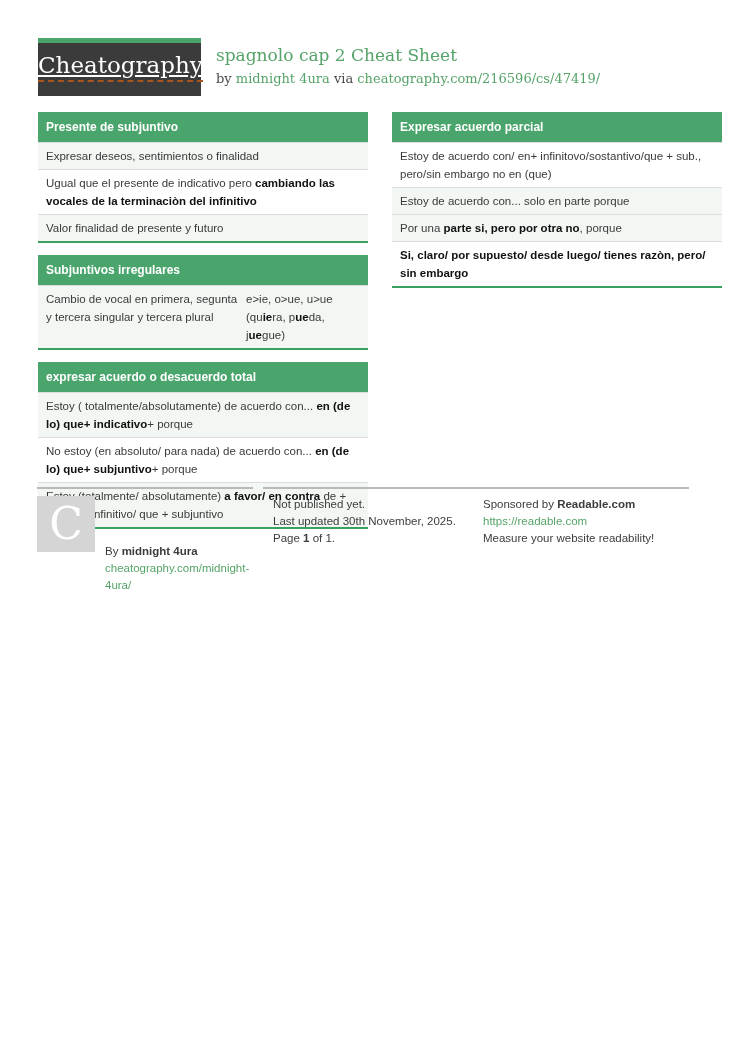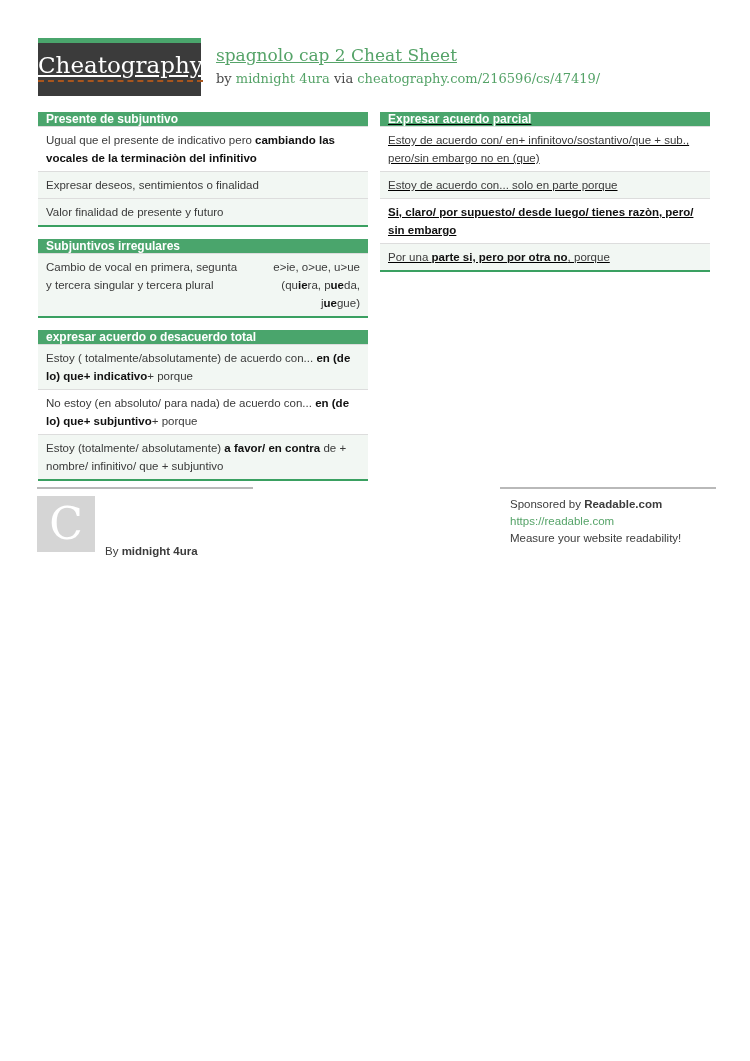--- a/index.html
+++ b/index.html
@@ -5,45 +5,45 @@
   html,body{margin:0;padding:0;background:#fff;}
   .page{position:relative;width:750px;height:1061px;background:#ffffff;overflow:hidden;
         font-family:"Liberation Sans",sans-serif;}
   
   .logo{position:absolute;left:38px;top:38px;width:163px;height:58px;background:#3b3b3b;
         border-top:5px solid #4aa56c;box-sizing:border-box;text-align:center;}
   .logo-text{display:inline-block;margin-top:11px;color:#ffffff;font-family:"DejaVu Serif",serif;
         font-size:23px;line-height:1;text-decoration:underline;border-bottom:2px dashed #a9551d;
         padding-bottom:3px;}
   .titleblock{position:absolute;left:216px;top:45px;font-family:"DejaVu Serif",serif;}
-  .sheet-title{color:#55a368;font-size:17px;line-height:20px;font-weight:normal;margin:0;text-decoration:underline;}
+  .sheet-title{color:#55a368;font-size:17px;line-height:20px;font-weight:normal;margin:0;}
   .byline{color:#4a4a4a;font-size:13px;line-height:19px;margin-top:4px;}
   .byline a{color:#55a368;text-decoration:none;}
   
   .col{position:absolute;top:112px;width:330px;}
   .col-left{left:38px;}
-  .col-right{left:380px;text-decoration:underline;}
+  .col-right{left:392px;}
   
   .cbox{margin-bottom:12px;border-bottom:2px solid #3aa061;}
   .cbox-header{background:#4aa56c;color:#ffffff;font-weight:bold;font-size:12px;
-        line-height:14px;padding:0 8px;}
+        line-height:14px;padding:8px 8px;}
   .crow{padding:4px 8px;font-size:11.5px;line-height:18px;color:#3a3a3a;border-top:1px solid #dddddd;}
   .crow:first-of-type{border-top:none;}
   .crow.tint{background:#f2f7f3;}
   .crow b{color:#111111;}
   .crow.two{display:flex;}
   .crow.two .c0{width:200px;flex:none;padding-right:6px;box-sizing:border-box;}
-  .crow.two .c1{flex:1;text-align:right;}
+  .crow.two .c1{flex:1;}
   
   .f-col{position:absolute;top:487px;border-top:2px solid #b9b9b9;box-sizing:border-box;
          font-size:11.5px;line-height:17px;color:#3c3c3c;padding-top:7px;}
   .f-col a{color:#55a368;text-decoration:none;}
   .f-col1{left:37px;width:216px;}
   .f-col2{left:263px;width:223px;padding-left:10px;}
-  .f-col3{left:500px;width:216px;padding-left:10px;}
+  .f-col3{left:473px;width:216px;padding-left:10px;}
   .avatar{float:left;width:58px;height:56px;background:#d5d5d5;color:#ffffff;
           font-family:"DejaVu Serif",serif;font-size:44px;line-height:56px;text-align:center;}
   .f-col1 .f-text{margin-left:68px;margin-top:47px;}
 </style>
 </head>
 <body>
 
 <div class="page">
 
   <div class="logo">
@@ -52,22 +52,22 @@
   <div class="titleblock">
     <h1 class="sheet-title">spagnolo cap 2 Cheat Sheet</h1>
     <div class="byline">
       <span>by </span><a href="#">midnight 4ura</a><span> via </span><a href="#">cheatography.com/216596/cs/47419/</a>
     </div>
   </div>
 
   <div class="col col-left">
       <div class="cbox">
         <div class="cbox-header">Presente de subjuntivo</div>
+        <div class="crow tint">Expresar deseos, sentimientos o finalidad</div>
         <div class="crow">Ugual que el presente de indicativo pero <b>cambiando las vocales de la terminaciòn del infinitivo</b></div>
-        <div class="crow tint">Expresar deseos, sentimientos o finalidad</div>
         <div class="crow tint">Valor finalidad de presente y futuro</div>
       </div>
       <div class="cbox">
         <div class="cbox-header">Subjuntivos irregulares</div>
         <div class="crow tint two">
           <div class="cell c0">Cambio de vocal en primera, segunta y tercera singular y tercera plural</div>
           <div class="cell c1">e&gt;ie, o&gt;ue, u&gt;ue (qu<b>ie</b>ra, p<b>ue</b>da, j<b>ue</b>gue)</div>
         </div>
       </div>
       <div class="cbox">
@@ -75,32 +75,38 @@
         <div class="crow tint">Estoy ( totalmente/absolutamente) de acuerdo con... <b>en (de lo) que+ indicativo</b>+ porque</div>
         <div class="crow">No estoy (en absoluto/ para nada) de acuerdo con... <b>en (de lo) que+ subjuntivo</b>+ porque</div>
         <div class="crow tint">Estoy (totalmente/ absolutamente) <b>a favor/ en contra</b> de + nombre/ infinitivo/ que + subjuntivo</div>
       </div>
     </div>
   <div class="col col-right">
       <div class="cbox">
         <div class="cbox-header">Expresar acuerdo parcial</div>
         <div class="crow">Estoy de acuerdo con/ en+ infinitovo/sostantivo/que + sub., pero/sin embargo no en (que)</div>
         <div class="crow tint">Estoy de acuerdo con... solo en parte porque</div>
+        <div class="crow tint">Por una <b>parte si, pero por otra no</b>, porque</div>
         <div class="crow"><b>Si, claro/ por supuesto/ desde luego/ tienes razòn, pero/ sin embargo</b></div>
-        <div class="crow tint">Por una <b>parte si, pero por otra no</b>, porque</div>
       </div>
     </div>
 
   <div class="f-col f-col1">
     <div class="avatar">C</div>
     <div class="f-text">
       <div><span>By </span><b>midnight 4ura</b></div>
+      <div><a href="#"><span>cheatography.com/midnight-</span><br><span>4ura/</span></a></div>
     </div>
   </div>
 
+  <div class="f-col f-col2">
+    <div>Not published yet.</div>
+    <div>Last updated 30th November, 2025.</div>
+    <div><span>Page </span><b>1</b><span> of 1.</span></div>
+  </div>
 
   <div class="f-col f-col3">
     <div><span>Sponsored by </span><b>Readable.com</b></div>
     <div><a href="#">https://readable.com</a></div>
     <div>Measure your website readability!</div>
   </div>
 
 </div>
 
 </body></html>

